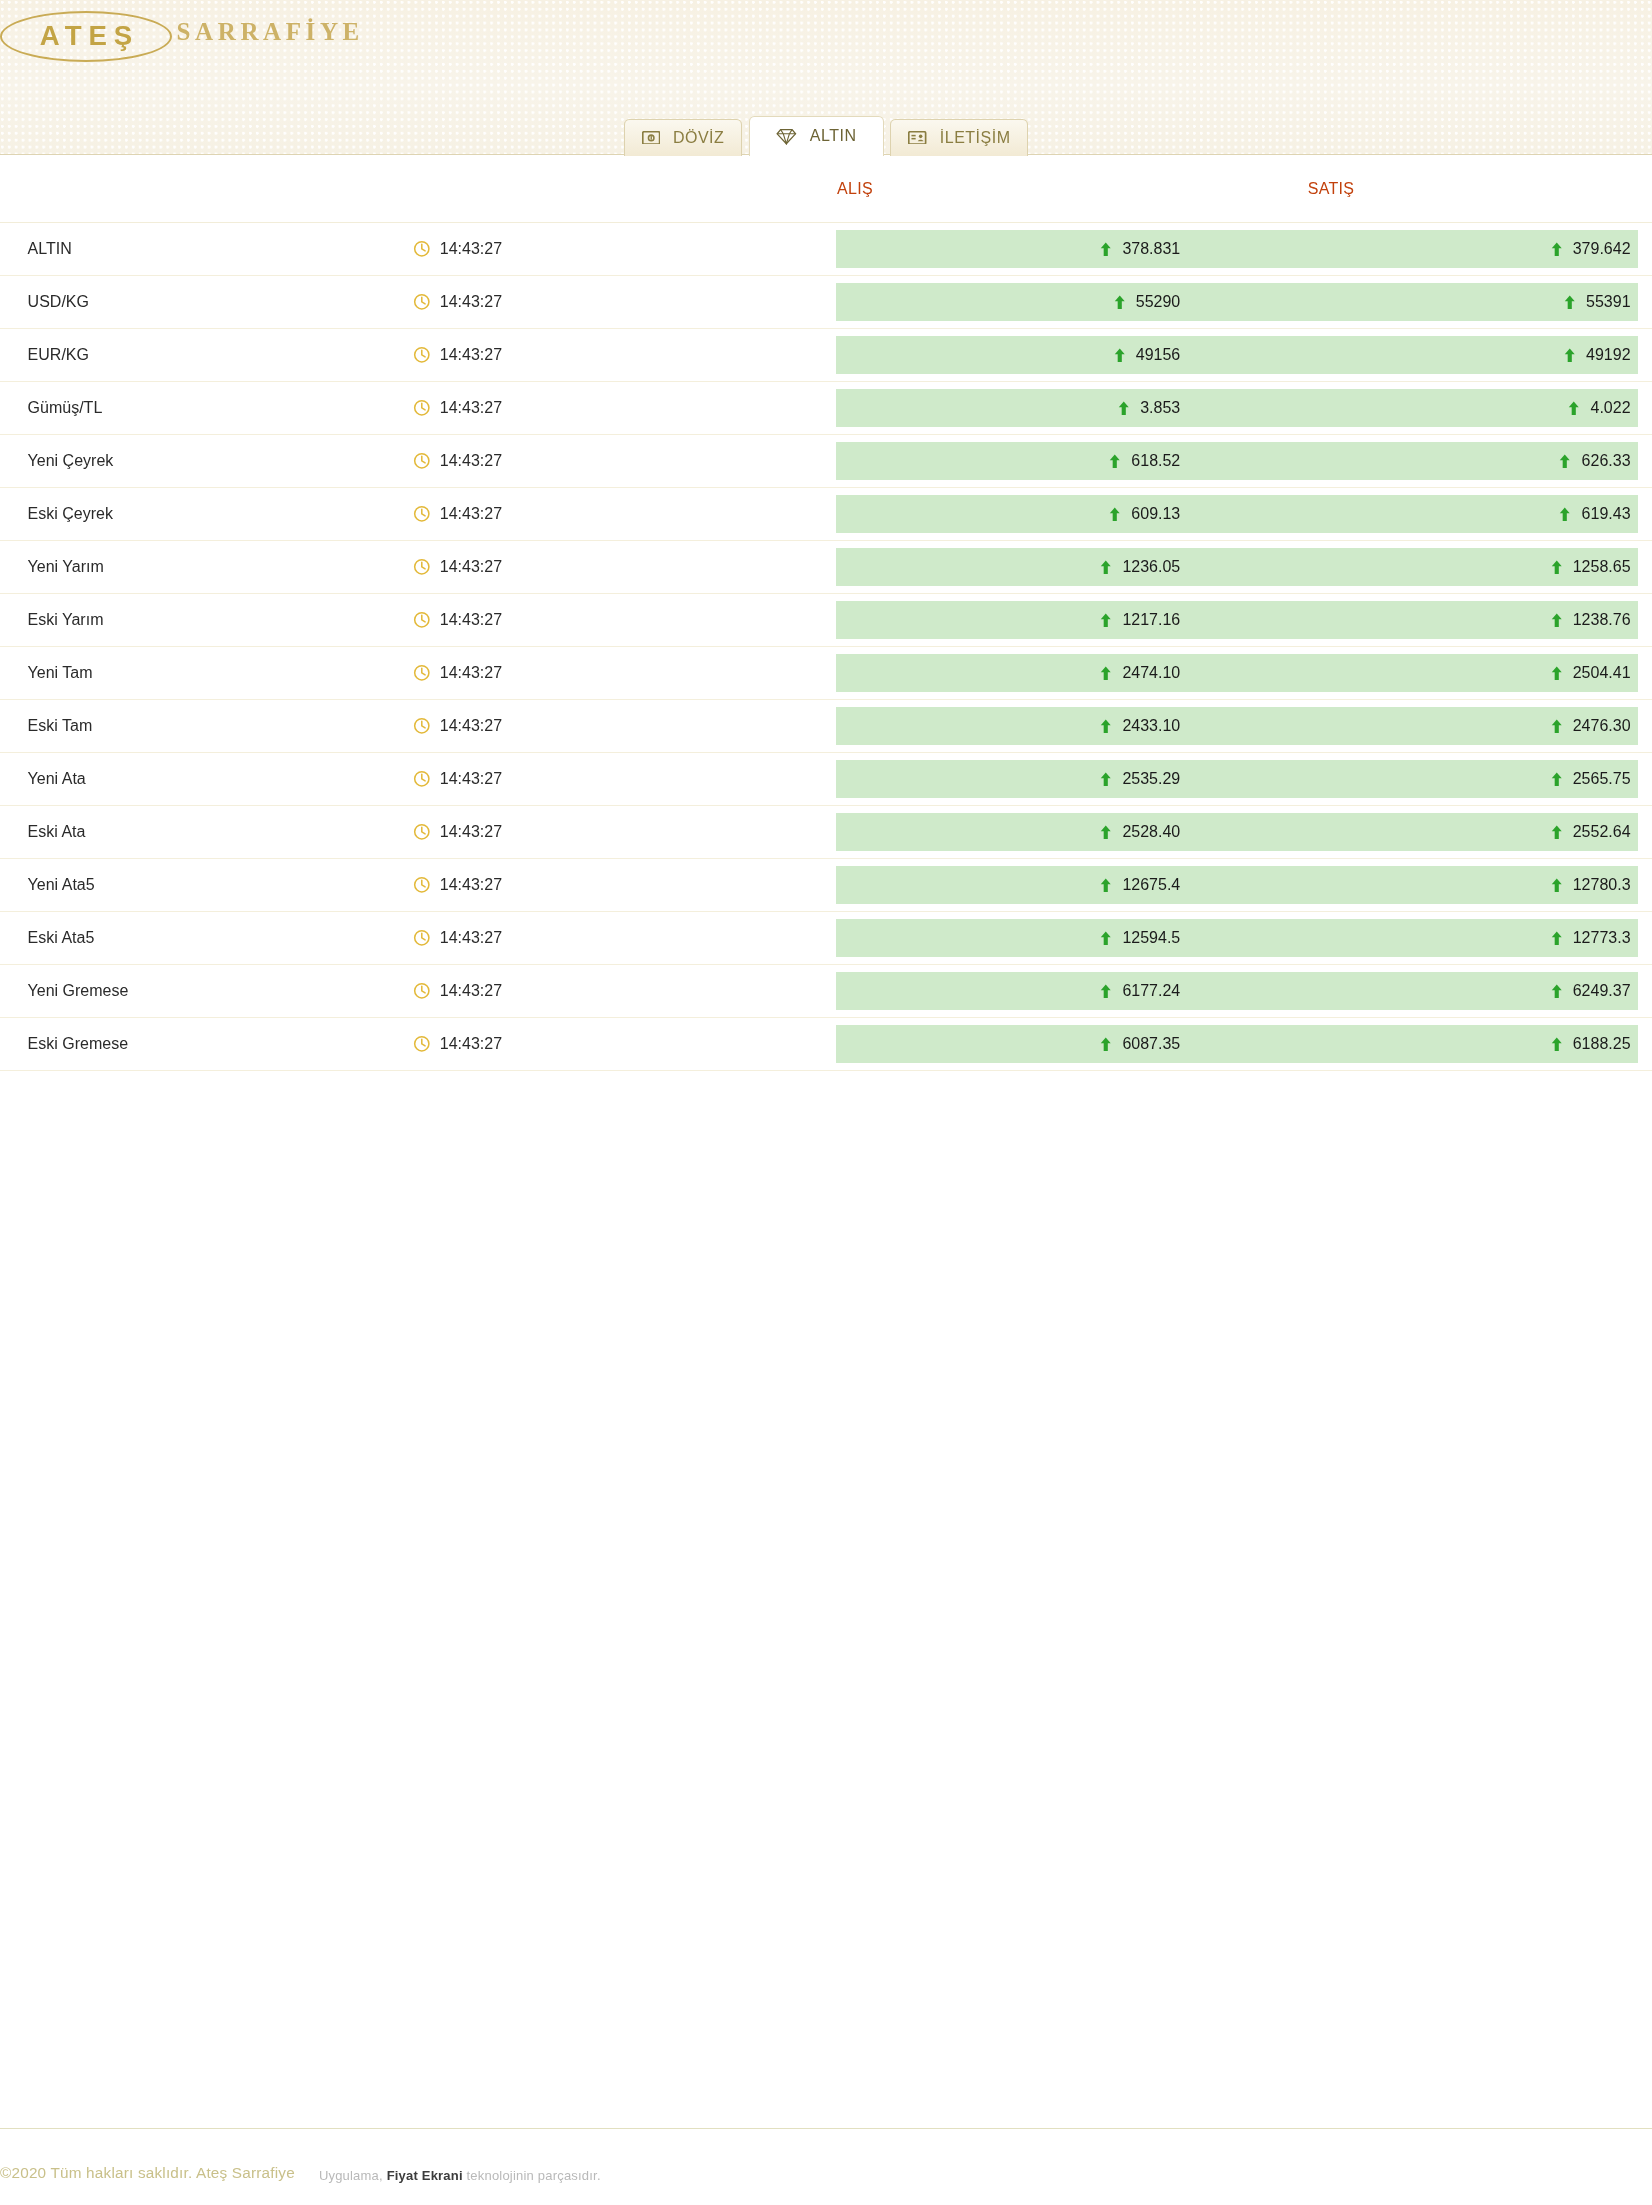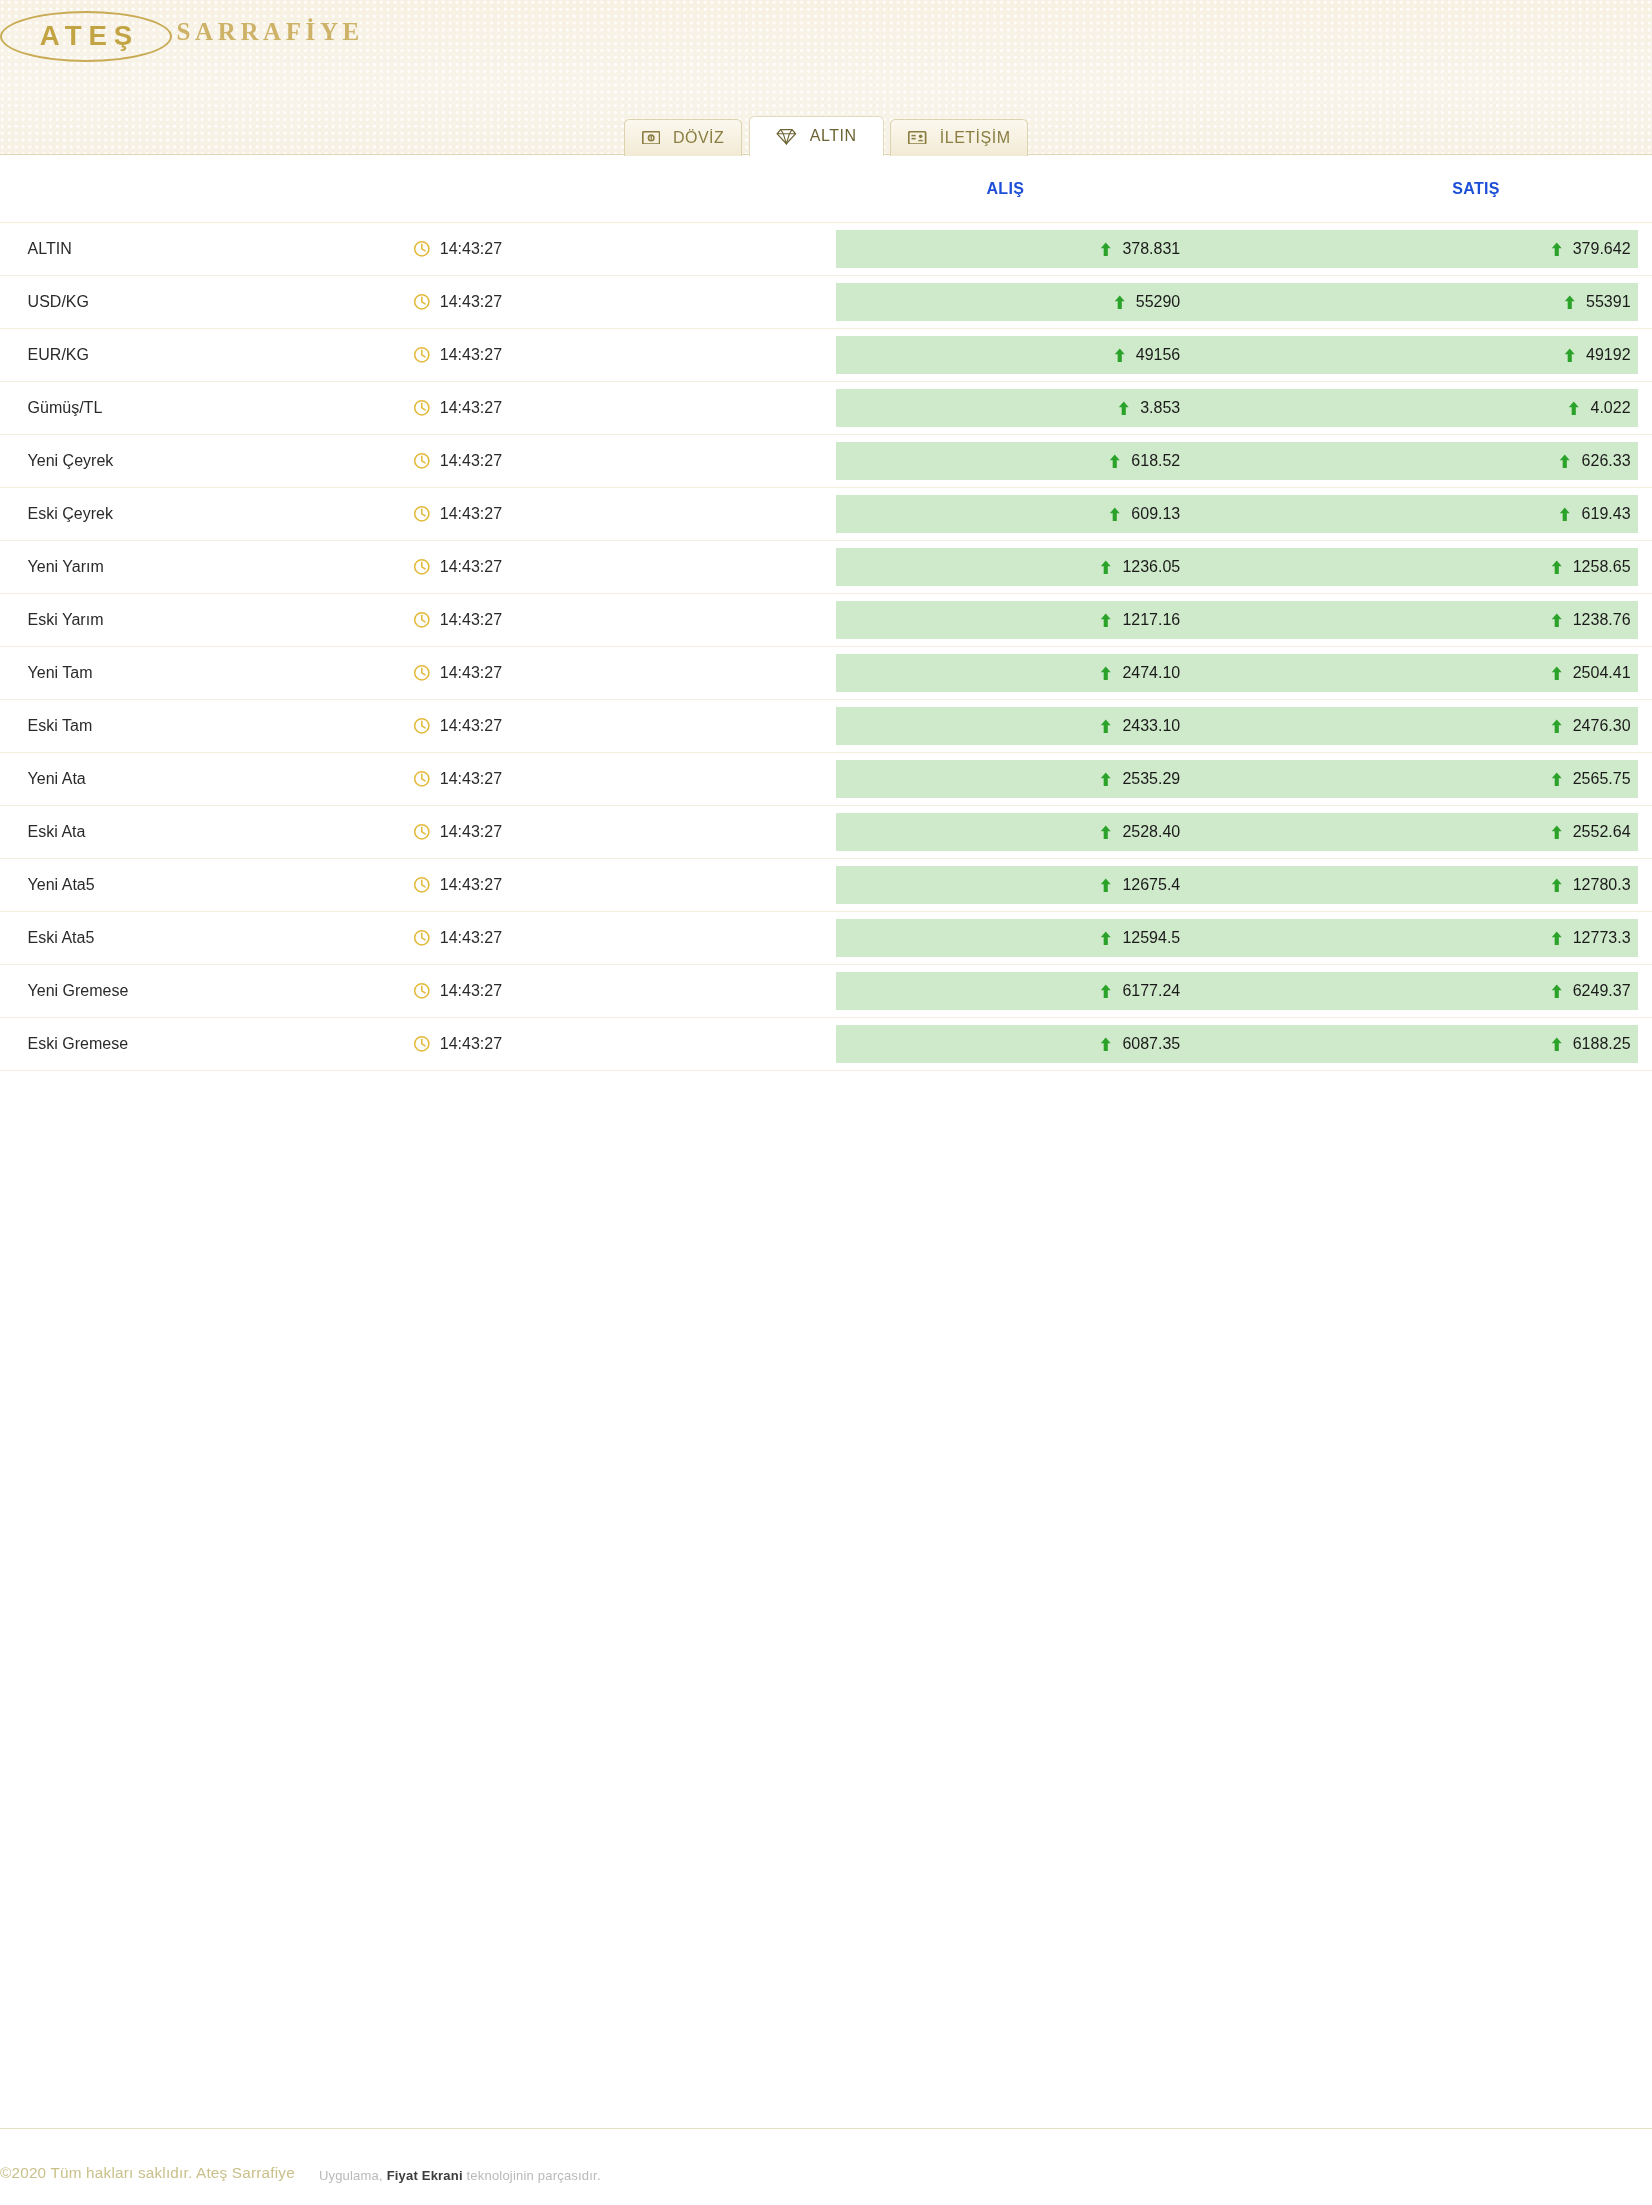--- a/index.html
+++ b/index.html
@@ -117,24 +117,24 @@
 
   .thead {
     display: flex;
     align-items: center;
     height: 68px;
     border-bottom: 0.8px solid #f2edd9;
   }
   .th-spacer { width: 837px; flex: none; }
   .th-cell {
     flex: 1 1 0;
-    text-align: center;
+    text-align: left;
     font-size: 16px;
-    font-weight: bold;
-    color: #1d4ed8;
+    font-weight: normal;
+    color: #c2410c;
     letter-spacing: 0.3px;
   }
   .th-bid { padding-right: 134px; }
   .th-ask { padding-right: 7.7px; }
 
   .row {
     display: flex;
     align-items: stretch;
     height: 53px;
     border-bottom: 0.8px solid #f4efdc;

